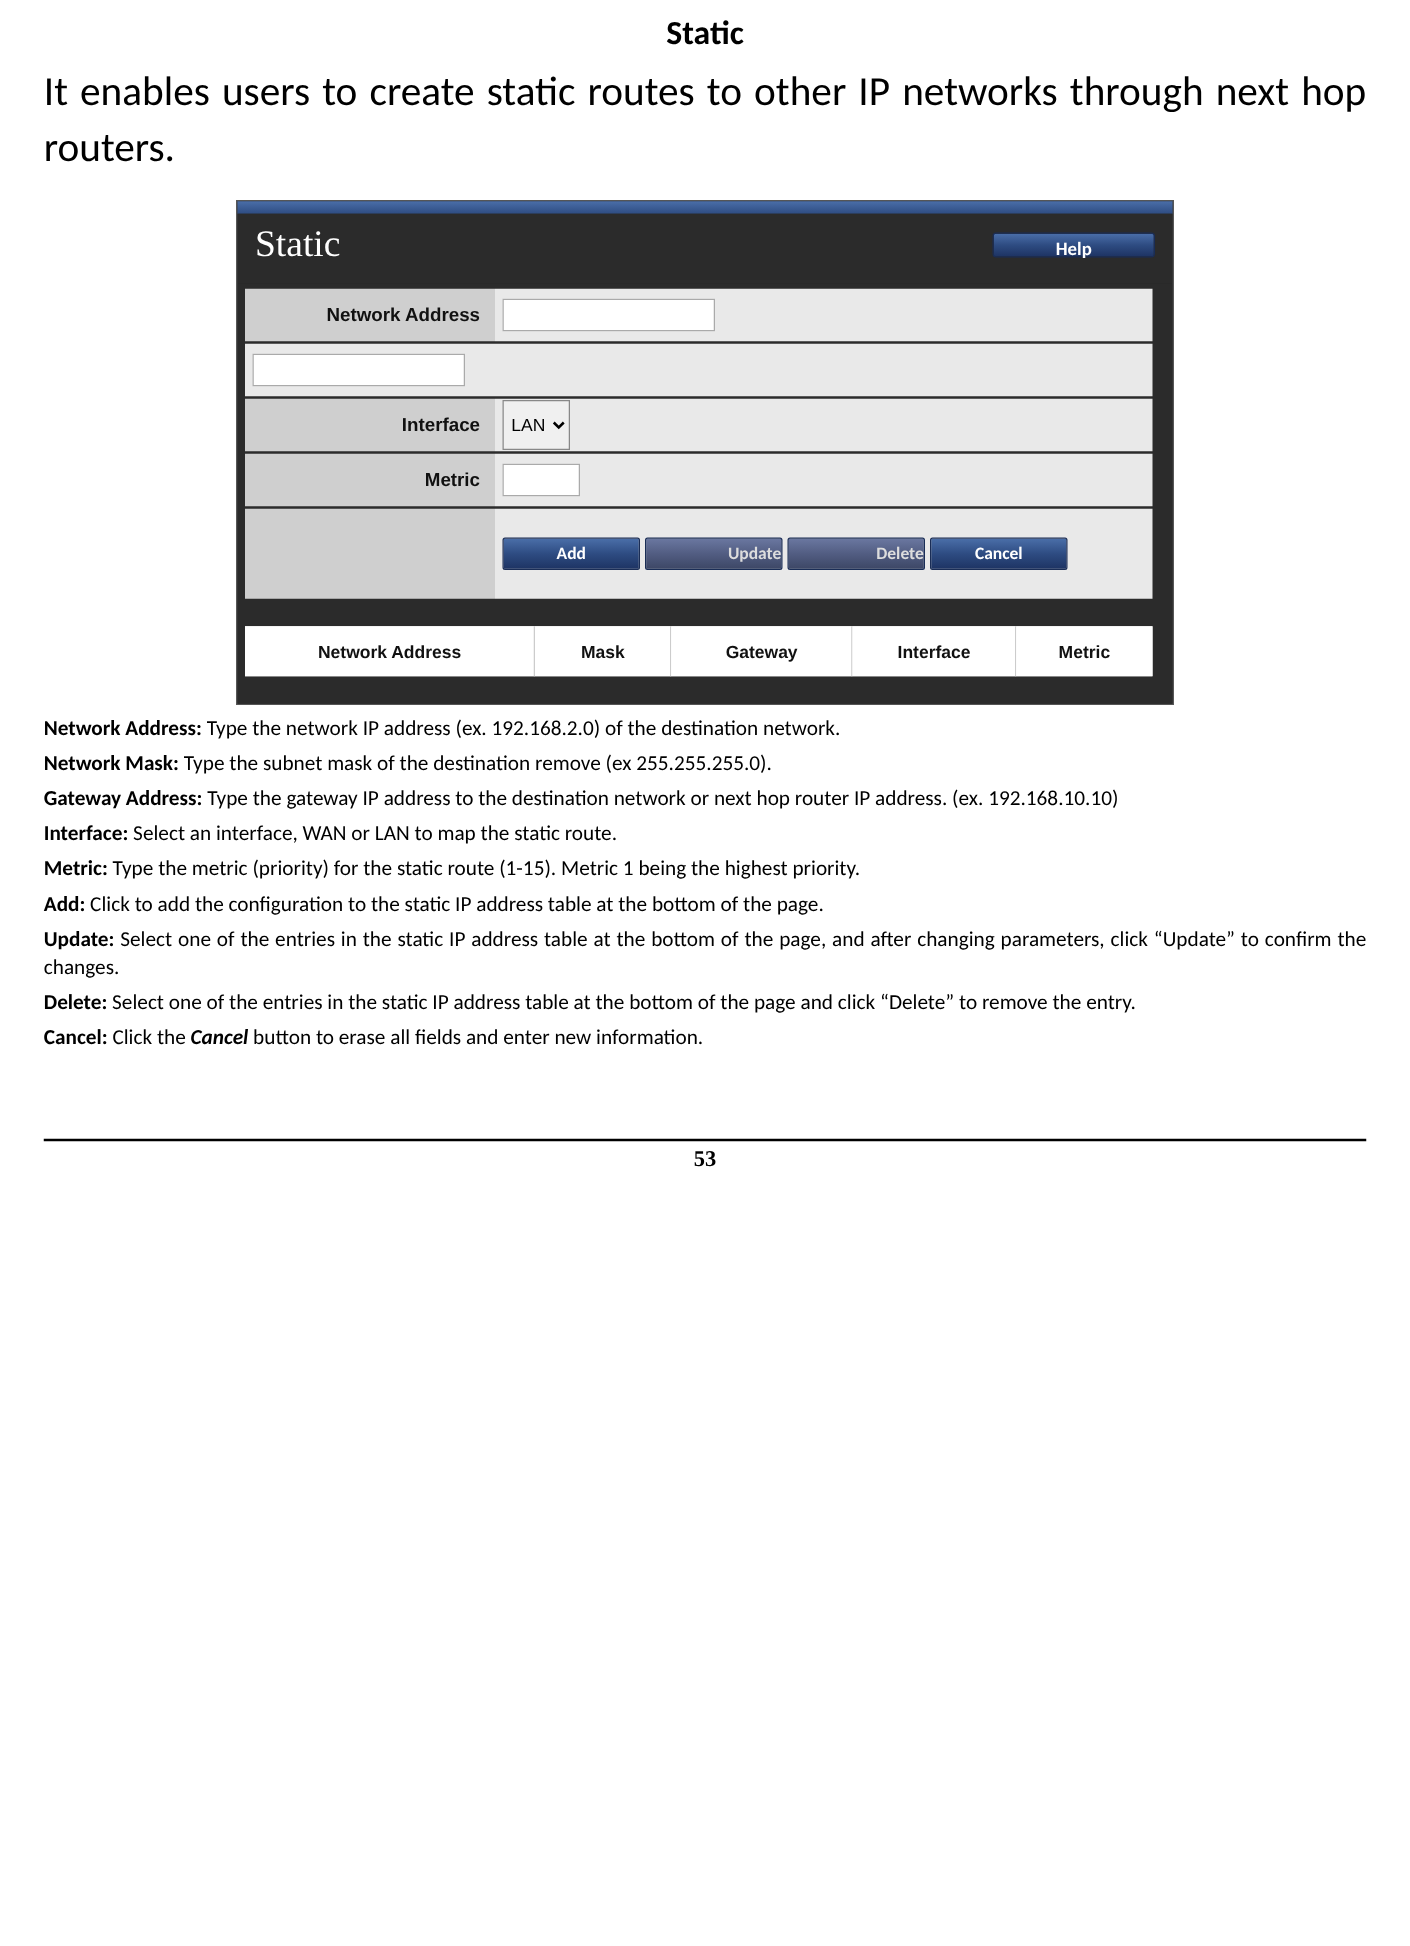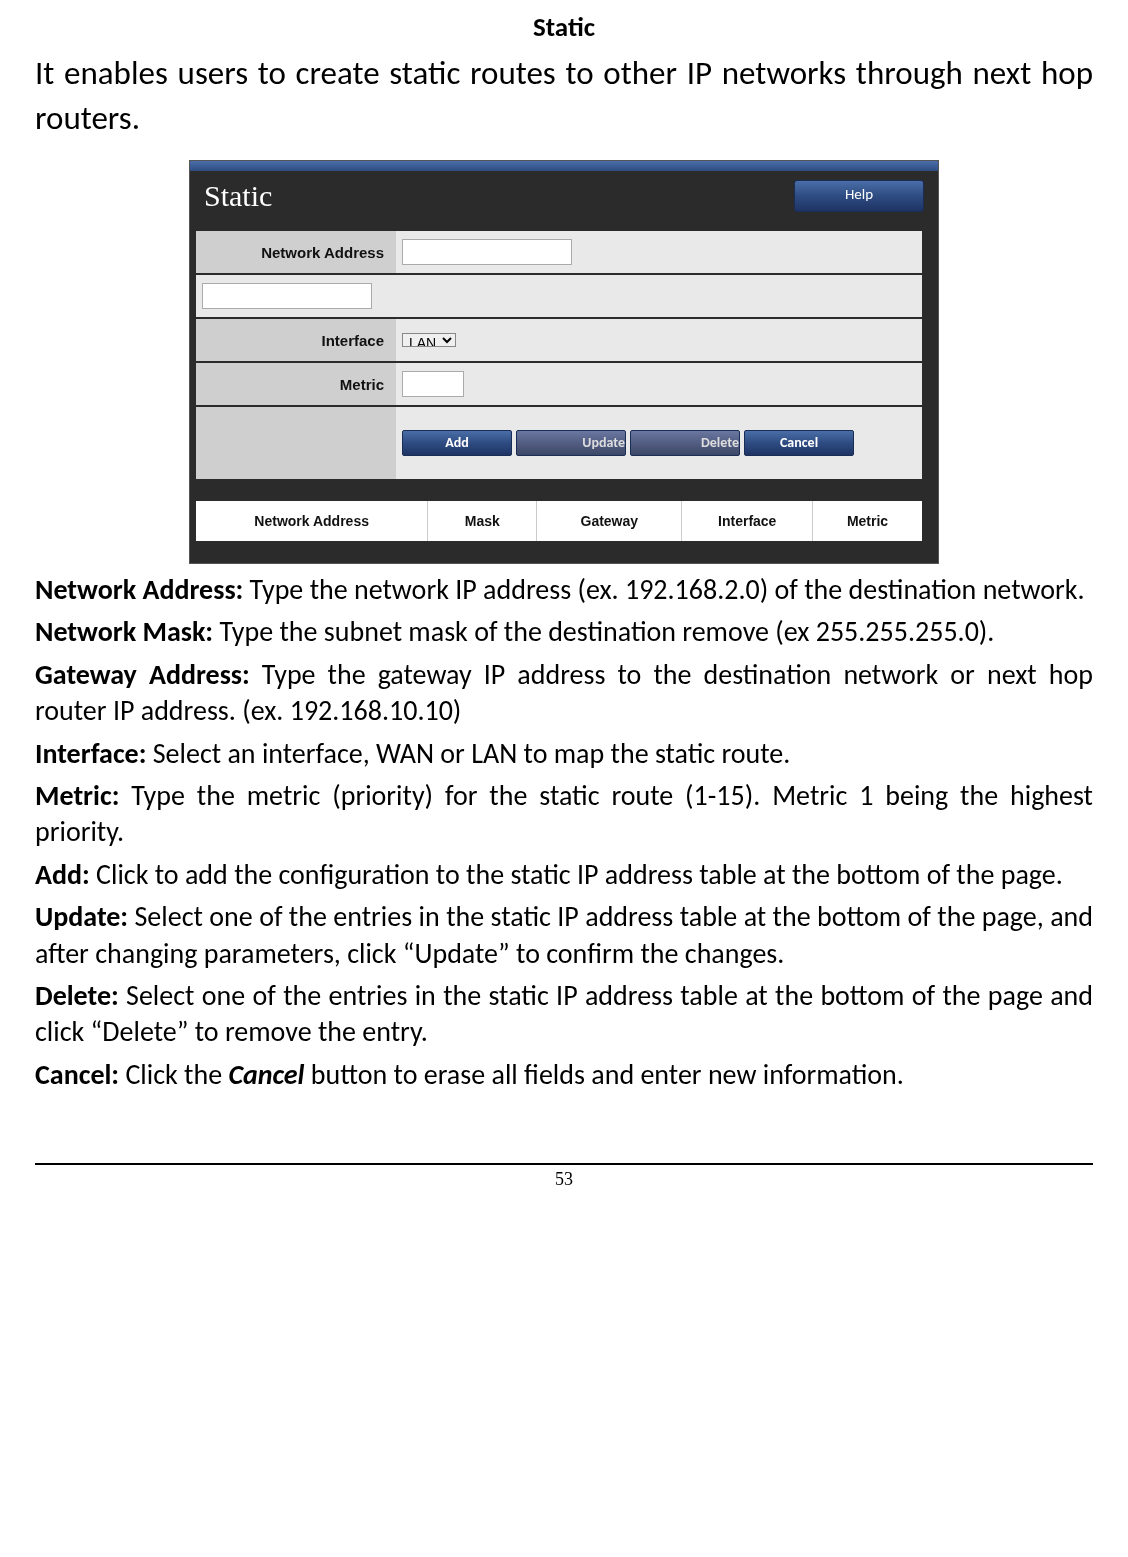--- a/index.html
+++ b/index.html
@@ -45,23 +45,23 @@
     font-family: Georgia, serif;
     font-size: 30px;
     font-weight: normal;
   }
   .help-btn {
     background: linear-gradient(to bottom, #4a6ea8 0%, #2e4c82 50%, #1e3464 100%);
     color: #fff;
     border: 1px solid #1a2d56;
     border-radius: 3px;
     width: 130px;
-    height: 32px;
+    height: 20px;
     font-size: 15px;
-    font-weight: normal;
+    font-weight: bold;
     text-align: center;
     line-height: 26px;
   }
   .form-area {
     background: #2b2b2b;
     padding: 4px 16px 10px 6px;
   }
   .form-row {
     display: flex;
     align-items: center;
@@ -92,21 +92,21 @@
   .txt-input {
     width: 170px;
     height: 26px;
     border: 1px solid #aaa;
     background: #fff;
     font-size: 14px;
     padding: 0 4px;
   }
   .txt-input.small { width: 62px; }
   .sel {
-    height: 14px;
+    height: 40px;
     border: 1px solid #888;
     background: #f0f0f0;
     font-size: 14px;
     padding: 0 2px;
   }
   .btn-row {
     display: flex;
     height: 72px;
   }
   .btn-row .form-label-cell { background: #cfcfcf; }
@@ -156,36 +156,37 @@
   .route-table div:last-child { border-right: none; }
   .col-addr { width: 32%; }
   .col-mask { width: 15%; }
   .col-gw { width: 20%; }
   .col-iface { width: 18%; }
   .col-metric { width: 15%; }
   .ui-bottom-gap { height: 12px; }
 
   
   .desc {
-    font-size: 28px;
+    font-size: 17px;
     line-height: 1.3;
     text-align: justify;
     margin-bottom: 6px;
   }
   .desc b { font-weight: bold; }
   .desc i { font-style: italic; font-weight: bold; }
 
   
   .footer {
     margin-top: 70px;
     border-top: 2px solid #000;
     text-align: center;
     font-size: 18px;
     font-family: "Times New Roman", serif;
     padding-top: 4px;
+    font-weight: bold;
   }
 </style>
 </head>
 <body>
 
 <div class="page-title">Static</div>
 
 <p class="intro">It enables users to create static routes to other IP networks through next hop routers.</p>
 
 <div class="ui-panel">

